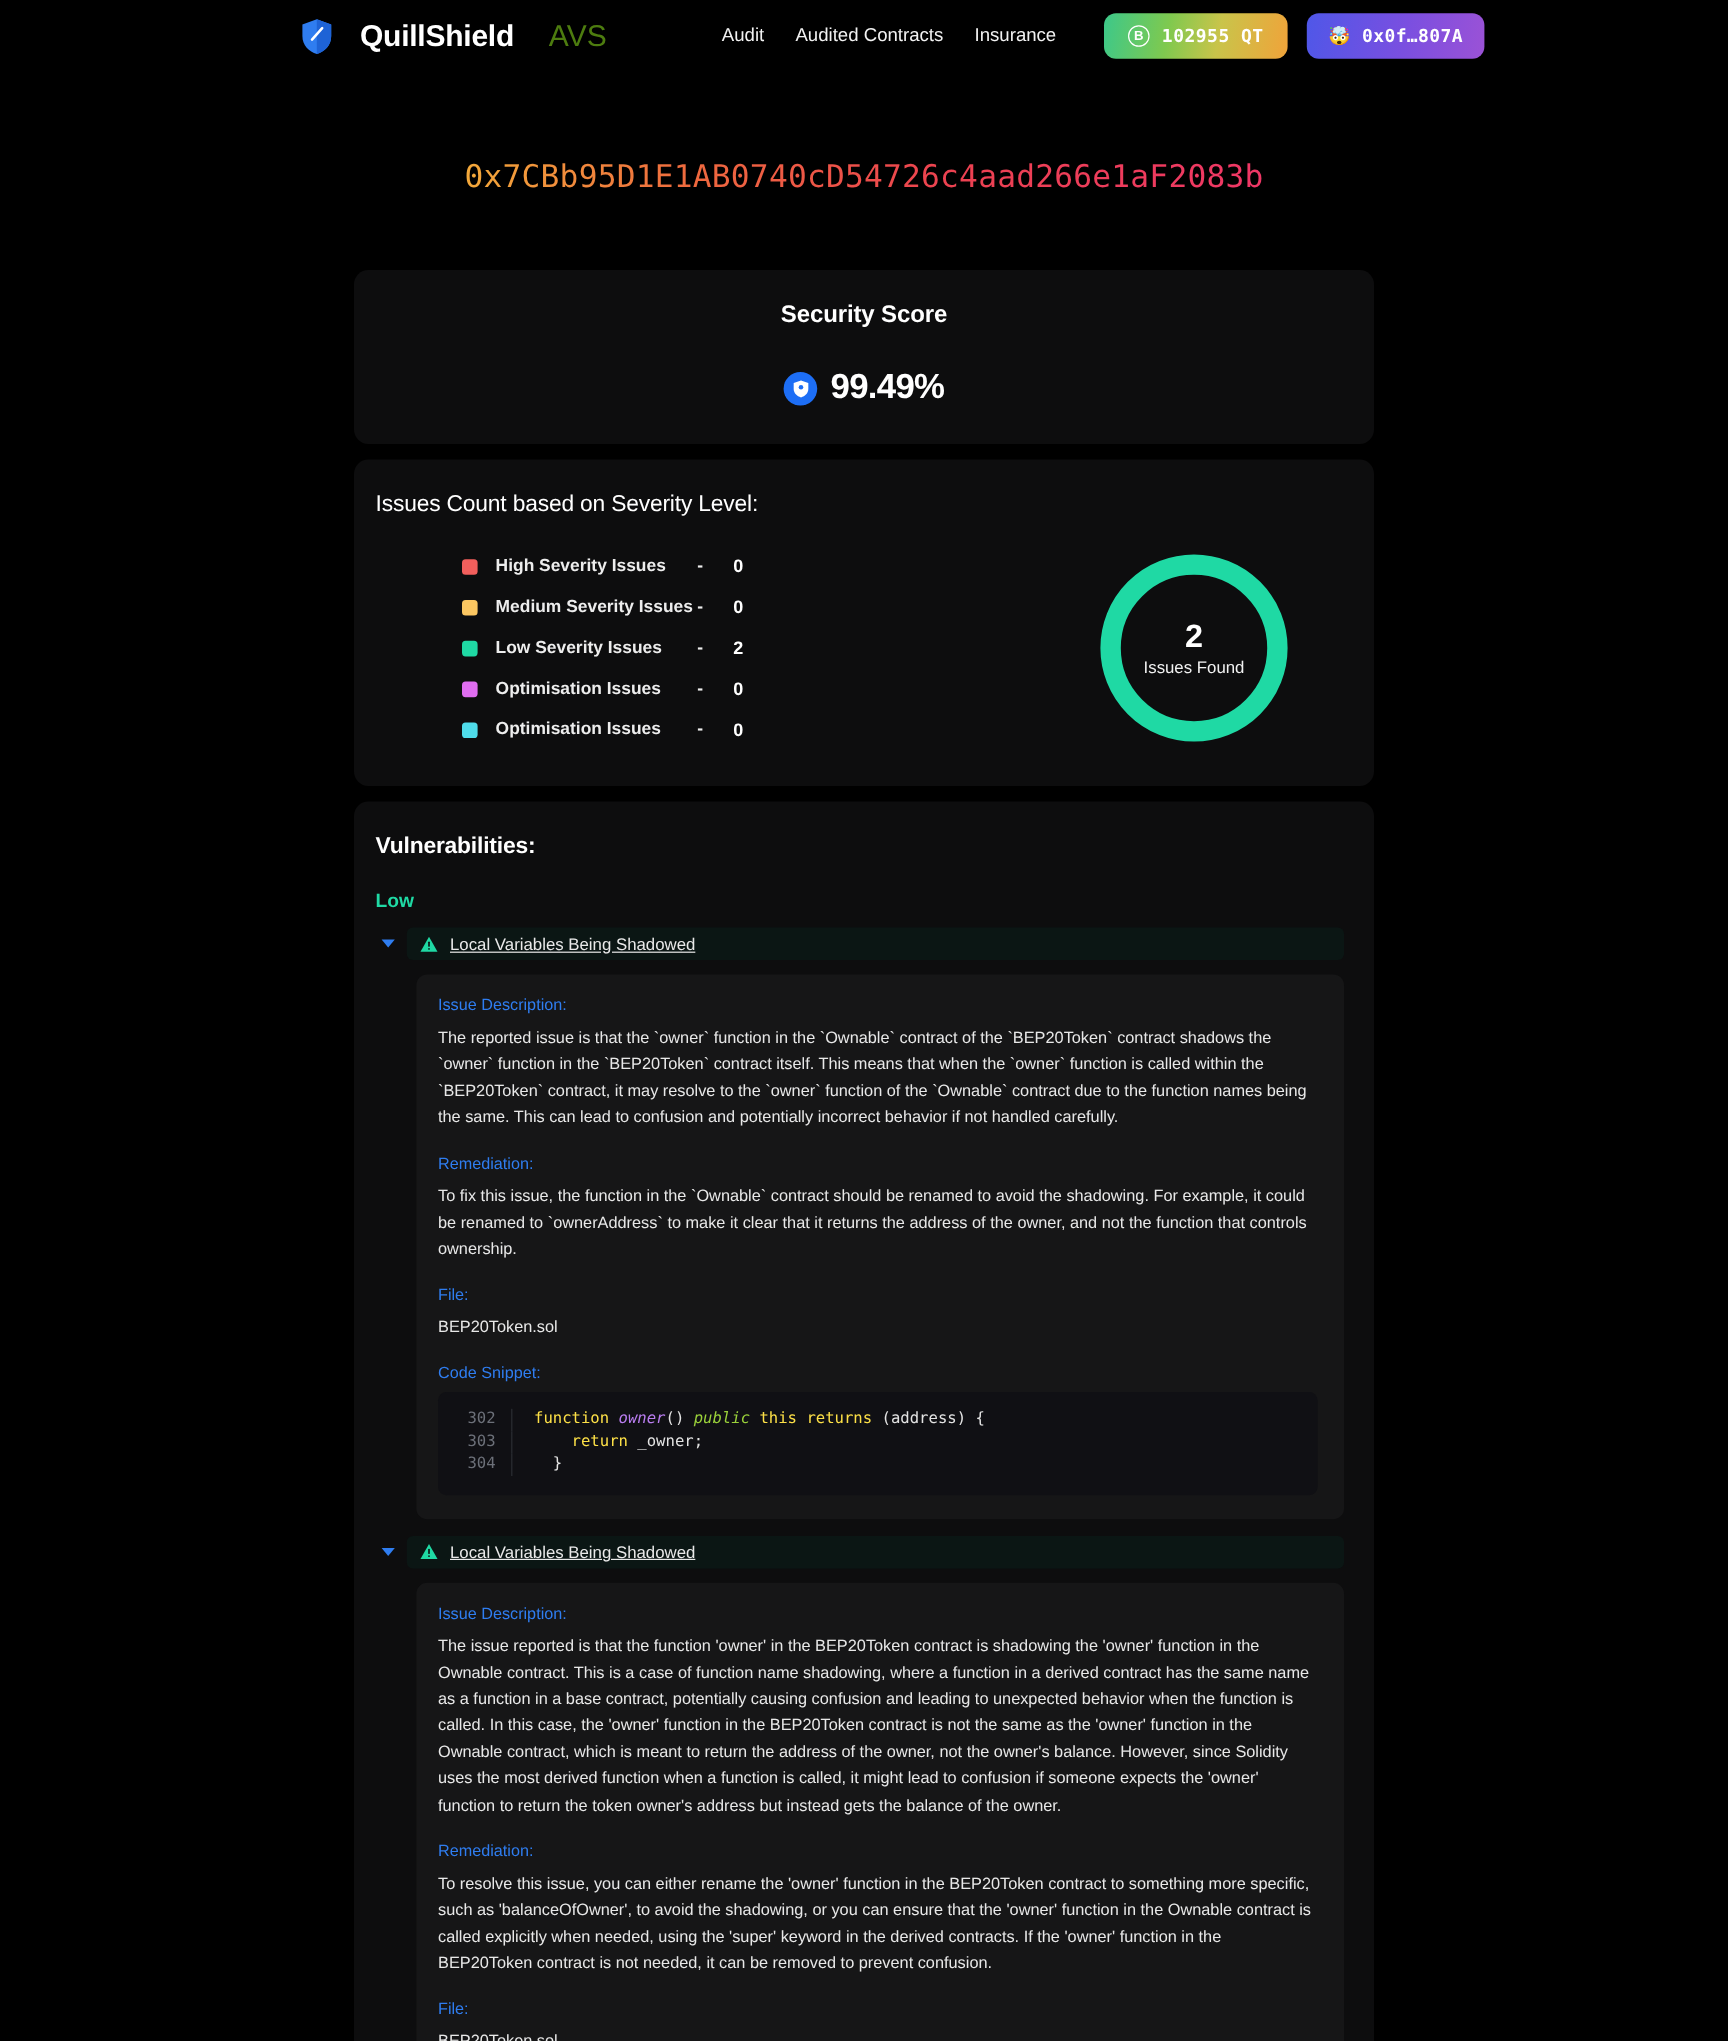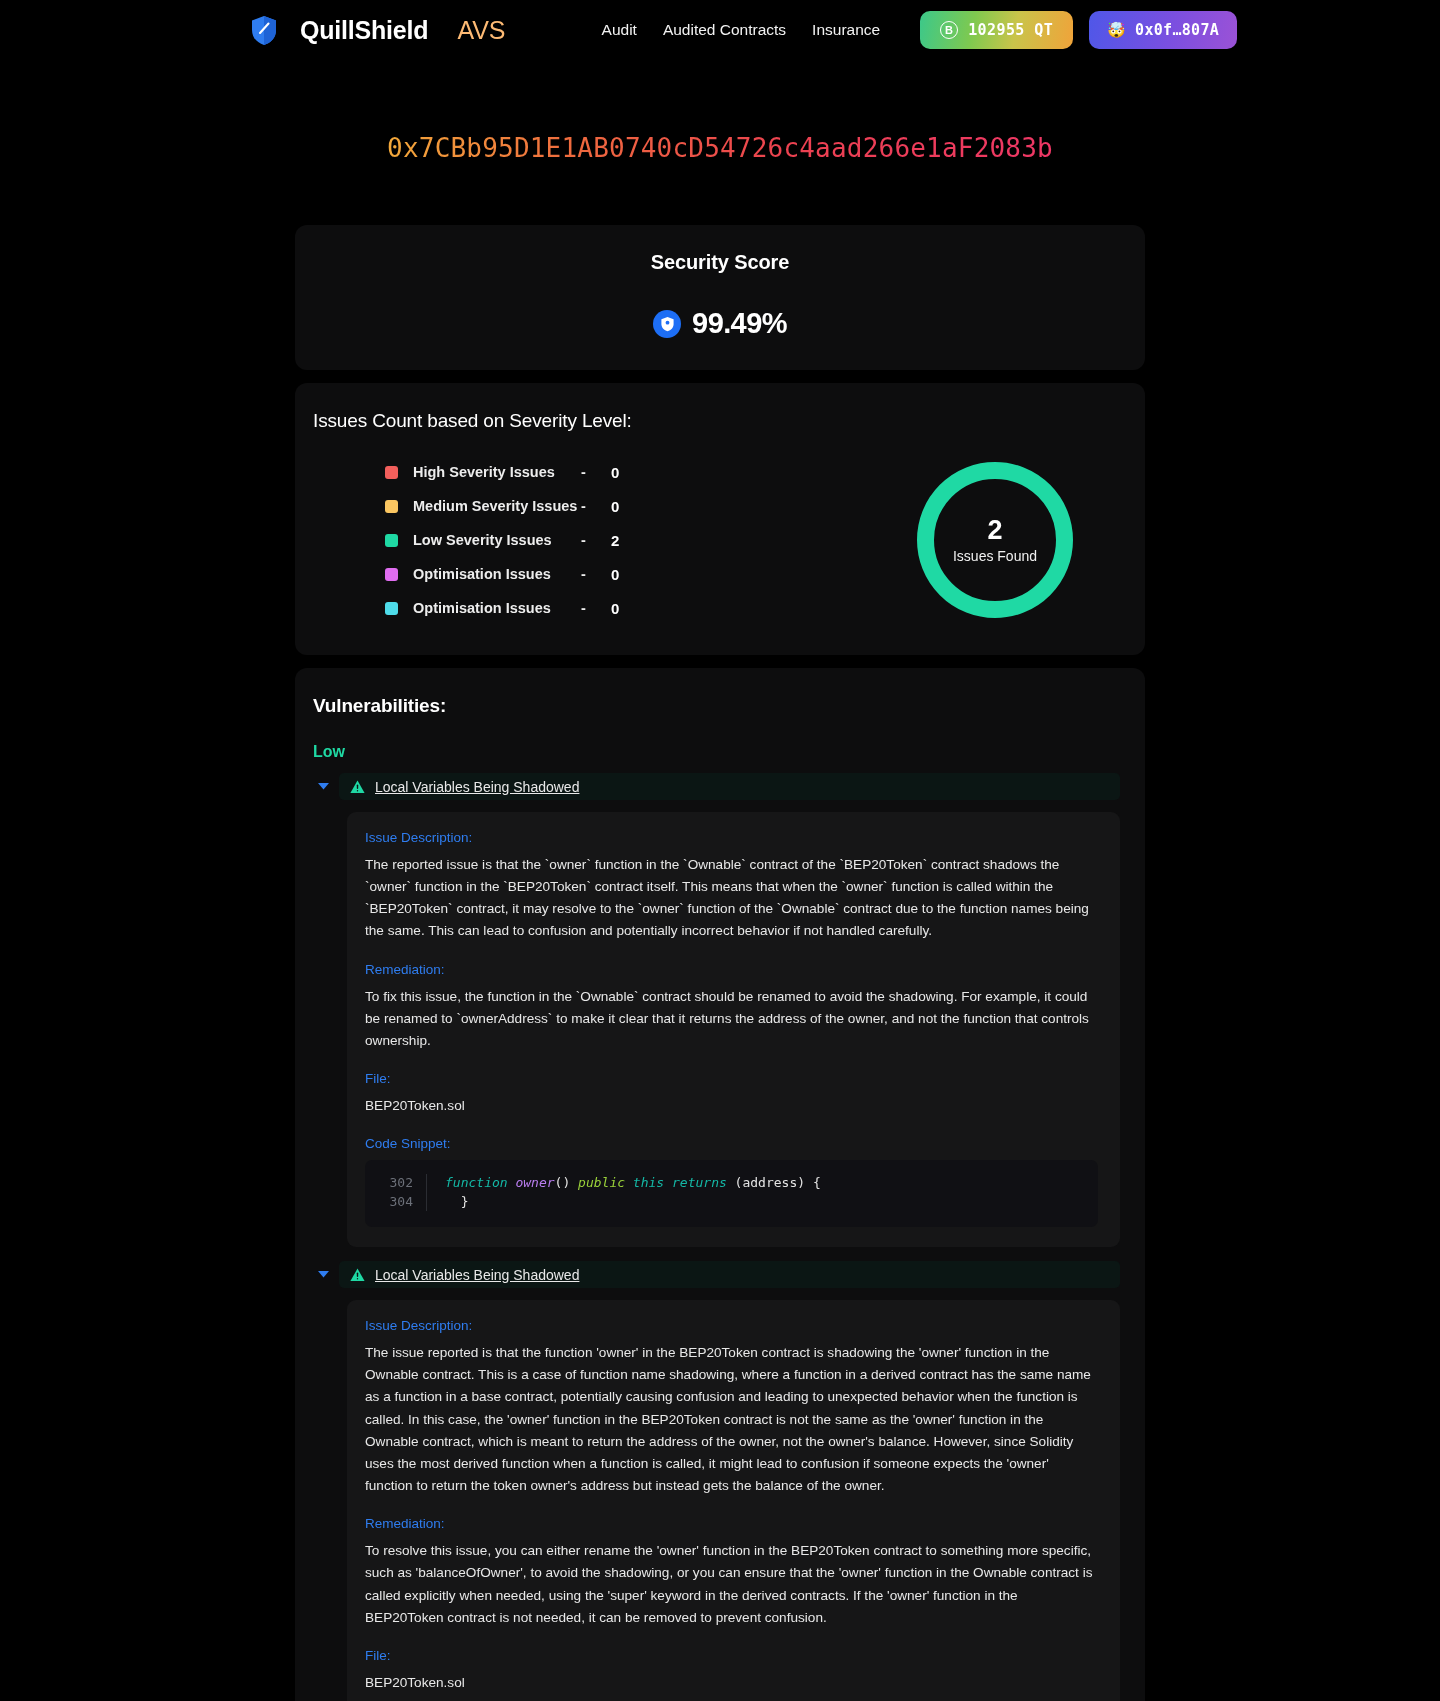--- a/index.html
+++ b/index.html
@@ -37,21 +37,21 @@
   .brand-name {
     font-size: 25px;
     font-weight: 600;
     letter-spacing: -0.2px;
     color: #ffffff;
     font-family: "Liberation Sans", sans-serif;
   }
   .brand-avs {
     font-size: 25px;
     font-weight: 500;
-    color: #fdba74;
+    color: #4d7c0f;
     margin-left: 7px;
   }
   .nav {
     display: flex;
     align-items: center;
     gap: 26px;
   }
   .nav-link {
     font-size: 15.5px;
     color: #f2f2f2;
@@ -230,21 +230,21 @@
     line-height: 1.42;
     margin-top: 2px;
   }
   .code-line { display: flex; }
   .code-gutter {
     width: 62px; text-align: right; padding-right: 13px;
     color: #6c7079; flex: none;
     border-right: 1px solid #2b2d33;
   }
   .code-text { padding-left: 18px; white-space: pre; }
-  .tok-kw { color: #14b8a6; font-style: italic; }
+  .tok-kw { color: #fde047; }
   .tok-fn { color: #b97df0; font-style: italic; }
   .tok-mod { color: #9ad13a; font-style: italic; }
   .tok-plain { color: #e3e3e3; }
 </style>
 </head>
 <body>
 
 <div class="header">
   <div class="header-inner">
     <div class="brand">
@@ -379,20 +379,24 @@
         <div class="sec-label">File:</div>
         <div class="sec-text">BEP20Token.sol</div>
 
         <div class="sec-label">Code Snippet:</div>
         <div class="code-box">
           <div class="code-line">
             <span class="code-gutter">302</span>
             <span class="code-text"><span class="tok-kw">function</span><span class="tok-plain"> </span><span class="tok-fn">owner</span><span class="tok-plain">() </span><span class="tok-mod">public</span><span class="tok-kw"> this returns</span><span class="tok-plain"> (address) {</span></span>
           </div>
           <div class="code-line">
+            <span class="code-gutter">303</span>
+            <span class="code-text"><span class="tok-kw">    return</span><span class="tok-plain"> _owner;</span></span>
+          </div>
+          <div class="code-line">
             <span class="code-gutter">304</span>
             <span class="code-text tok-plain">  }</span>
           </div>
         </div>
       </div>
     </div>
 
     <div class="issue-block" style="margin-top:14px">
       <div class="issue-head">
         <span class="chevron">

